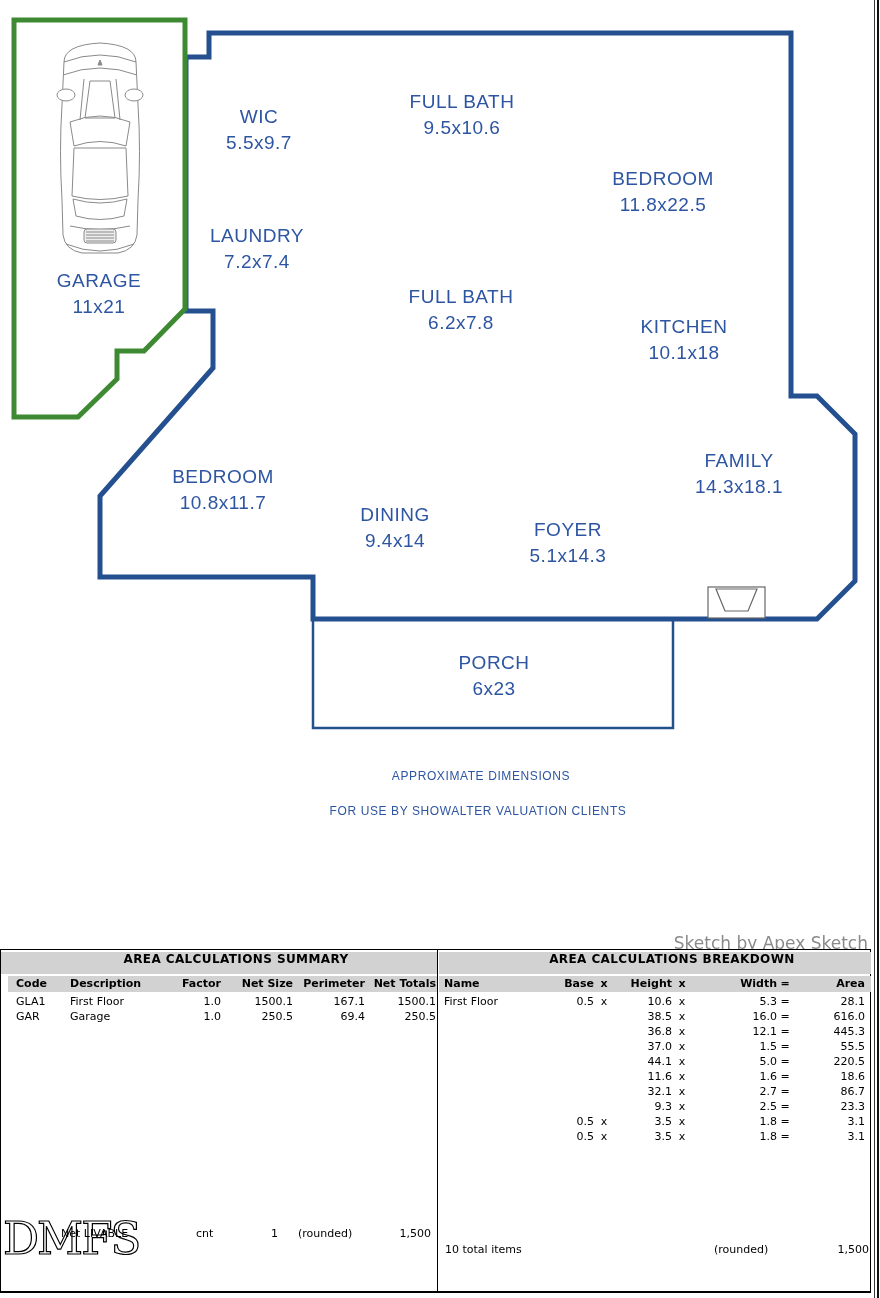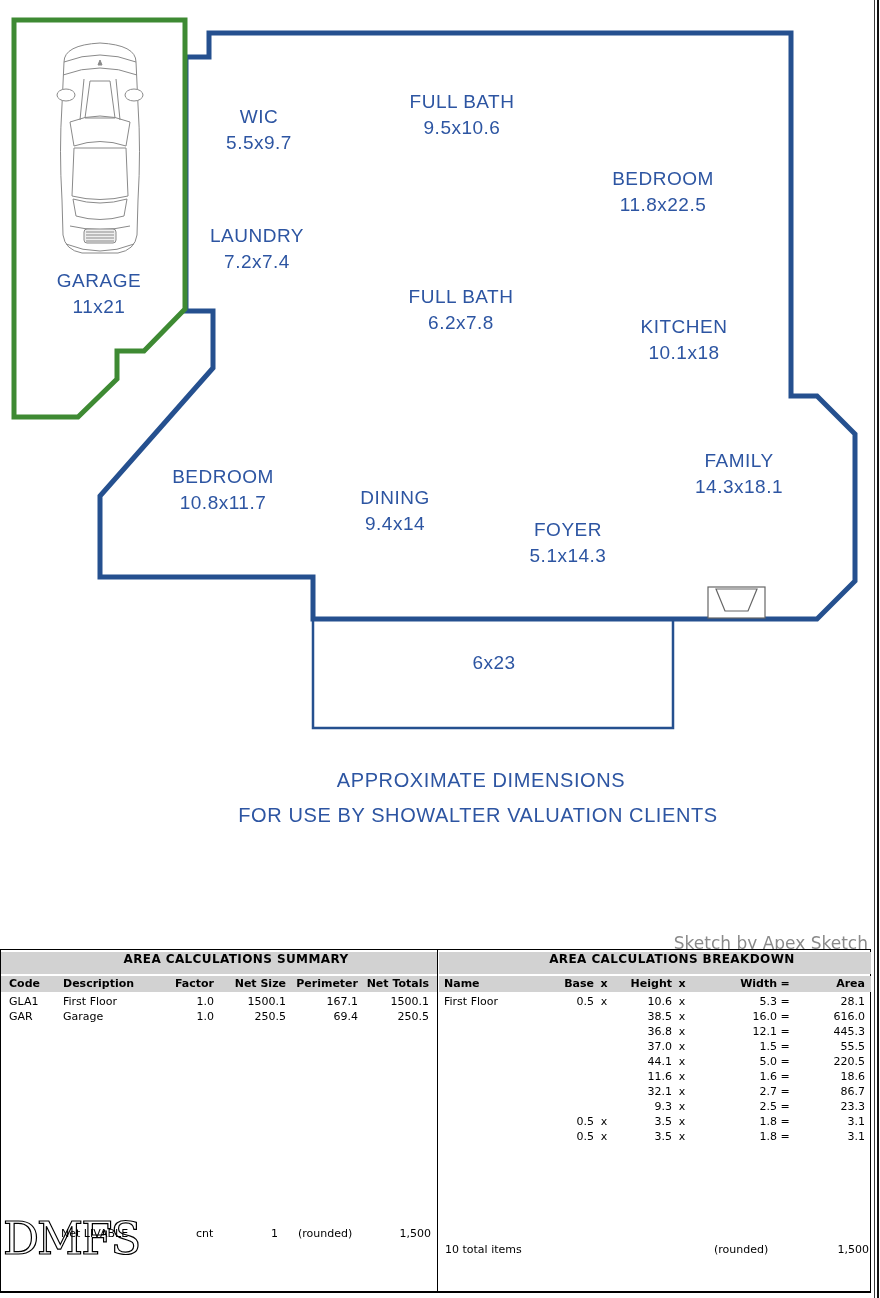--- a/index.html
+++ b/index.html
@@ -4,39 +4,39 @@
 <style>
   html,body{margin:0;padding:0;background:#fff;}
   .page{position:relative;width:880px;height:1298px;background:#ffffff;overflow:hidden;
         font-family:"Liberation Sans", sans-serif;}
   
   .plan-svg{position:absolute;left:0;top:0;}
   .room{position:absolute;width:240px;text-align:center;color:#2D55A2;
         font-size:19px;line-height:26px;letter-spacing:.5px;}
   .room .nm{display:block;}
   .room .dm{display:block;}
-  .note{position:absolute;transform:translateX(-50%);color:#2D55A2;font-size:20px;
+  .note{position:absolute;transform:translateX(-50%);color:#2D55A2;font-size:12px;
         letter-spacing:.6px;white-space:nowrap;}
   .credit{position:absolute;left:600px;top:933px;width:268px;text-align:right;
           color:#8a8a8a;font-size:17px;font-family:"DejaVu Sans",sans-serif;}
   
   .pb1{position:absolute;left:874px;top:0;width:1px;height:1298px;background:#3a3a3a;}
   .pb2{position:absolute;left:877px;top:0;width:2px;height:1298px;background:#101010;}
   
   .tbl-block{position:absolute;left:0;top:949px;width:871px;height:344px;
              border:1px solid #000;border-bottom-width:2px;box-sizing:border-box;
              background:#fff;font-family:"DejaVu Sans",sans-serif;font-size:11px;color:#000;}
   .divider{position:absolute;left:436px;top:0;bottom:0;width:1px;background:#000;}
   .panel{position:absolute;top:0;bottom:0;}
   .panel.left{left:0;width:436px;}
   .panel.right{left:438px;width:432px;}
   .bar-title{margin-top:2px;height:22px;line-height:14px;background:#D2D2D2;text-align:center;
              font-weight:bold;font-size:12px;letter-spacing:.4px;padding-left:34px;}
   .hdr{margin-top:2px;height:16px;line-height:16px;background:#D2D2D2;font-weight:bold;}
-  .sum-grid{display:grid;grid-template-columns:54px 106px 45px 72px 72px 71px;padding:0 4px 0 8px;}
+  .sum-grid{display:grid;grid-template-columns:54px 106px 45px 72px 72px 71px;padding:0 4px 0 8px;margin-left:7px;}
   .bd-grid{display:grid;grid-template-columns:100px 50px 20px 58px 20px 85px 16px 72px;padding:0 4px 0 5px;}
   .row{height:15px;line-height:15px;}
   .tl{text-align:left;} .tr{text-align:right;} .tc{text-align:center;}
   .tot{position:absolute;height:14px;line-height:14px;}
   
   .watermark{position:absolute;left:3px;top:1212px;font-family:"DejaVu Serif",serif;
              font-size:45px;letter-spacing:-2px;color:transparent;
              -webkit-text-stroke:1.2px #000;z-index:5;}
 </style>
 </head>
@@ -101,33 +101,34 @@
     <span class="dm">6.2x7.8</span>
   </div>
   <div class="room" style="left:564px;top:314px">
     <span class="nm">KITCHEN</span>
     <span class="dm">10.1x18</span>
   </div>
   <div class="room" style="left:103px;top:464px">
     <span class="nm">BEDROOM</span>
     <span class="dm">10.8x11.7</span>
   </div>
-  <div class="room" style="left:275px;top:485px">
+  <div class="room" style="left:275px;top:502px">
     <span class="nm">DINING</span>
     <span class="dm">9.4x14</span>
   </div>
   <div class="room" style="left:448px;top:517px">
     <span class="nm">FOYER</span>
     <span class="dm">5.1x14.3</span>
   </div>
   <div class="room" style="left:619px;top:448px">
     <span class="nm">FAMILY</span>
     <span class="dm">14.3x18.1</span>
   </div>
   <div class="room" style="left:374px;top:650px">
+    <span class="nm">PORCH</span>
     <span class="dm">6x23</span>
   </div>
 
   <div class="note" style="left:481px;top:769px">APPROXIMATE DIMENSIONS</div>
   <div class="note" style="left:478px;top:804px">FOR USE BY SHOWALTER VALUATION CLIENTS</div>
 
   <div class="credit">Sketch by Apex Sketch</div>
 
   <div class="tbl-block">
     <div class="divider"></div>

